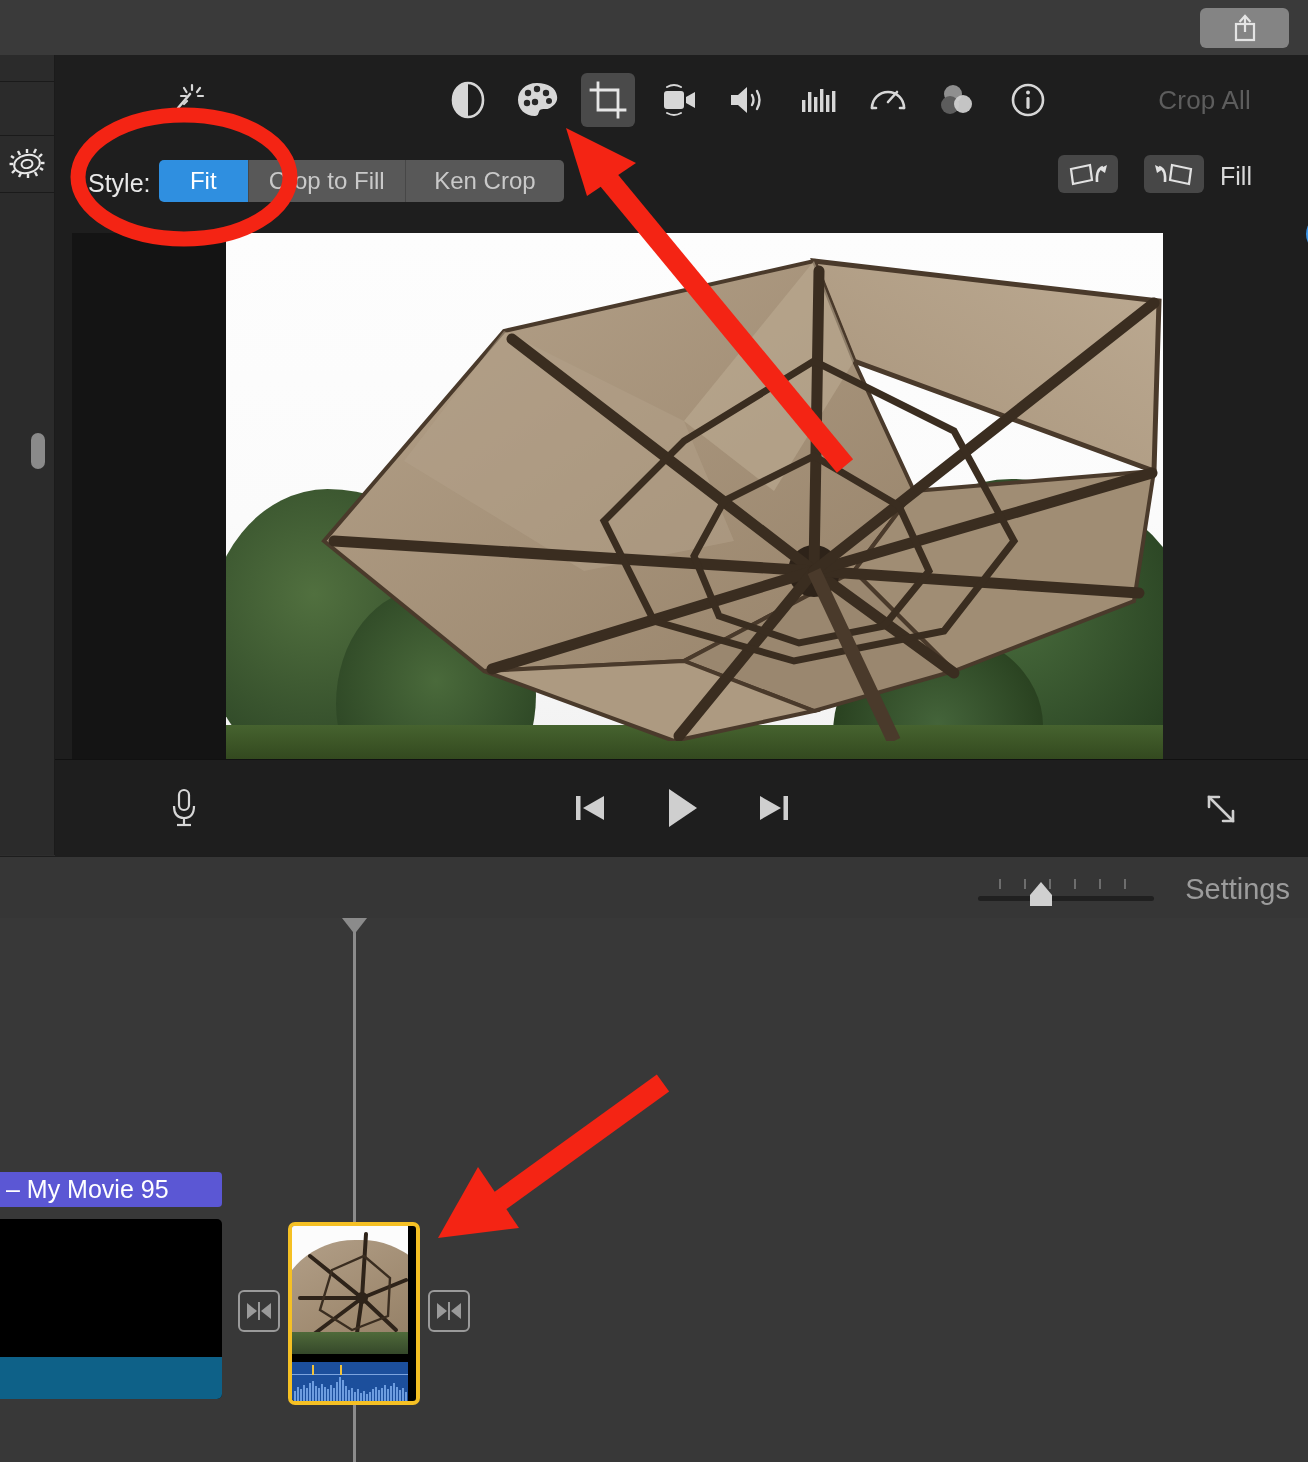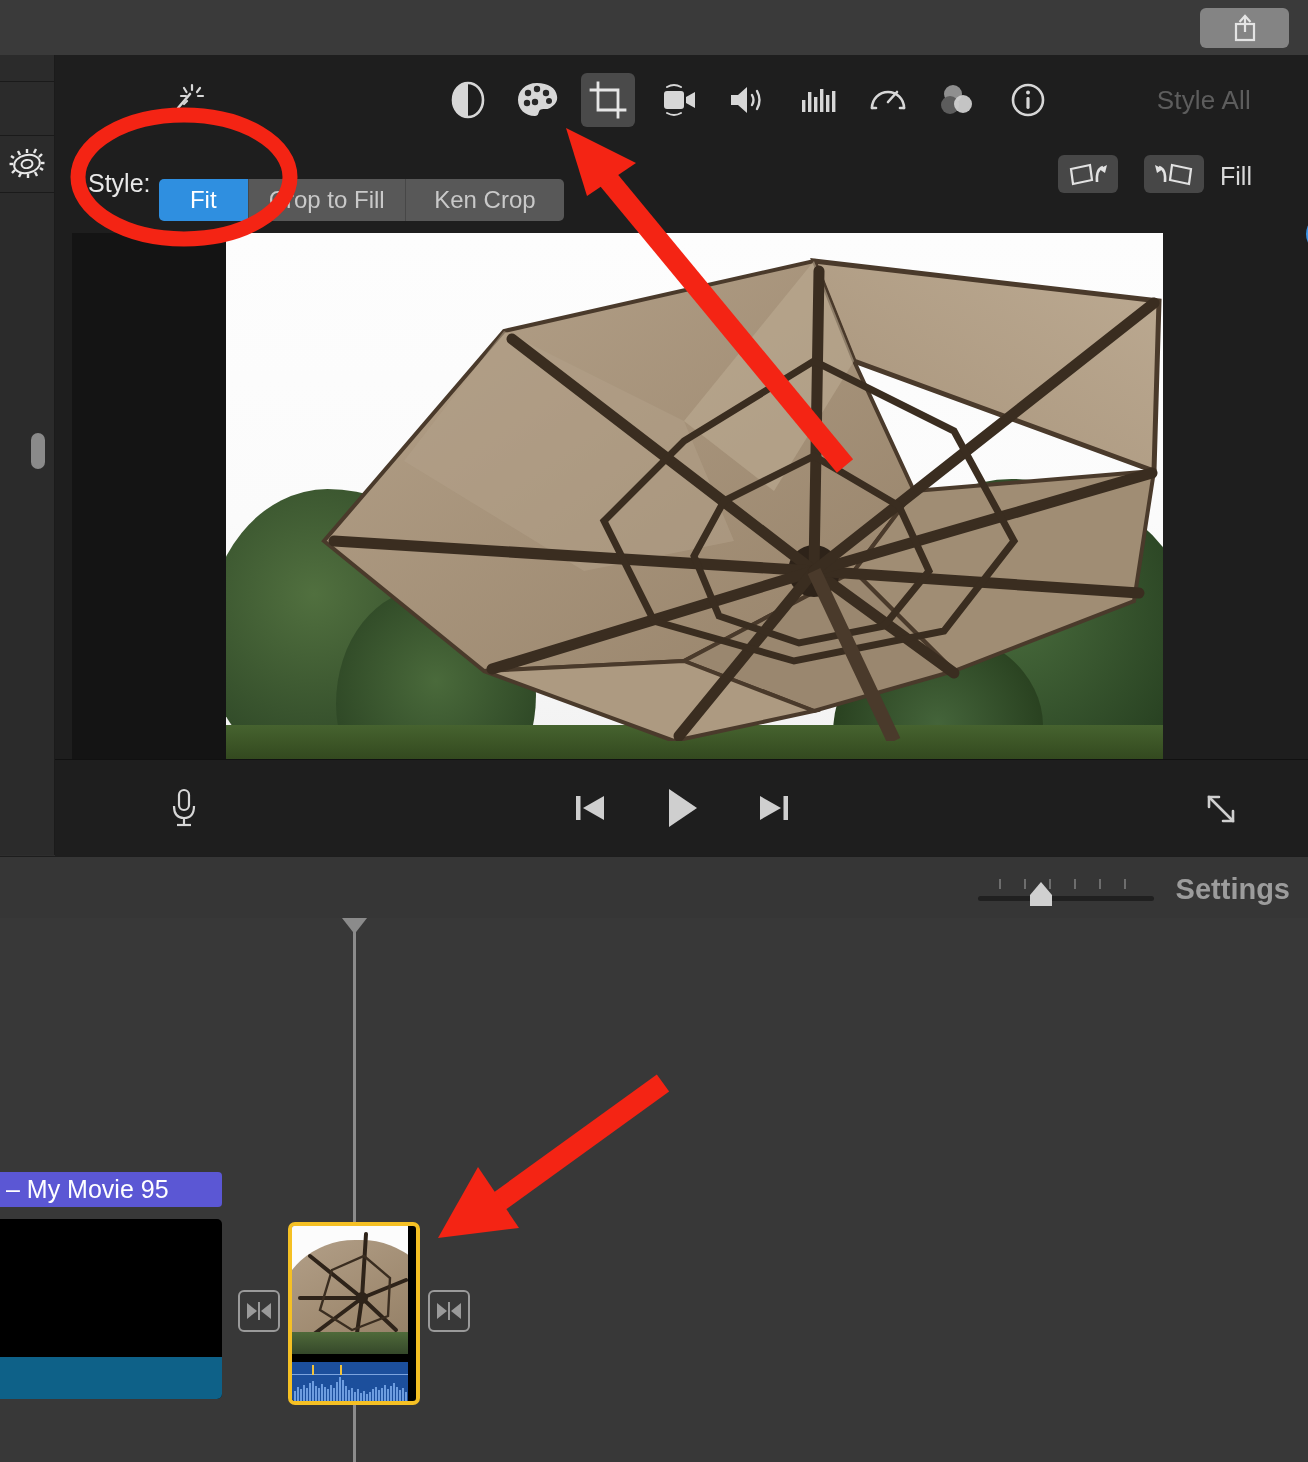--- a/index.html
+++ b/index.html
@@ -107,21 +107,21 @@
     width: 1253px; height: 90px;
   }
   #style-label {
     position: absolute;
     left: 33px; top: 26px;
     color: #e8e8e8;
     font-size: 25px;
   }
   #style-segmented {
     position: absolute;
-    left: 104px; top: 124px;
+    left: 104px; top: 105px;
     width: 405px; height: 42px;
     display: flex;
     border-radius: 5px;
     overflow: hidden;
   }
   .seg {
     display: flex;
     align-items: center;
     justify-content: center;
     font-size: 24px;
@@ -257,21 +257,20 @@
     display: flex; align-items: center; justify-content: center;
   }
 
   
   #timeline-toolbar {
     position: absolute;
     left: 0; top: 856px;
     width: 1308px; height: 62px;
     background: #363636;
     border-top: 1px solid #1d1d1d;
-    font-weight: bold;
   }
   #zoom-slider {
     position: absolute;
     left: 978px; top: 14px;
     width: 176px; height: 36px;
   }
   #zoom-track {
     position: absolute;
     left: 0; top: 25px;
     width: 176px; height: 5px;
@@ -567,21 +566,21 @@
     </div>
 
     <div class="tb-icon" style="left:946px;">
       <svg width="44" height="44" viewBox="0 0 44 44">
         <circle cx="22" cy="22" r="15" fill="none" stroke="#d7d7d7" stroke-width="2.6"></circle>
         <circle cx="22" cy="14.5" r="2" fill="#d7d7d7"></circle>
         <rect x="20.4" y="19" width="3.2" height="12" rx="1.4" fill="#d7d7d7"></rect>
       </svg>
     </div>
 
-    <div id="reset-all-label">Style All</div>
+    <div id="reset-all-label">Crop All</div>
   </div>
 
   <div id="crop-controls">
     <div id="style-label">Style:</div>
   </div>
 
   <div id="style-segmented">
     <div class="seg active" id="seg-fit">Fit</div>
     <div class="seg" id="seg-crop-to-fill">Crop to Fill</div>
     <div class="seg" id="seg-ken-burns">Ken Crop</div>

